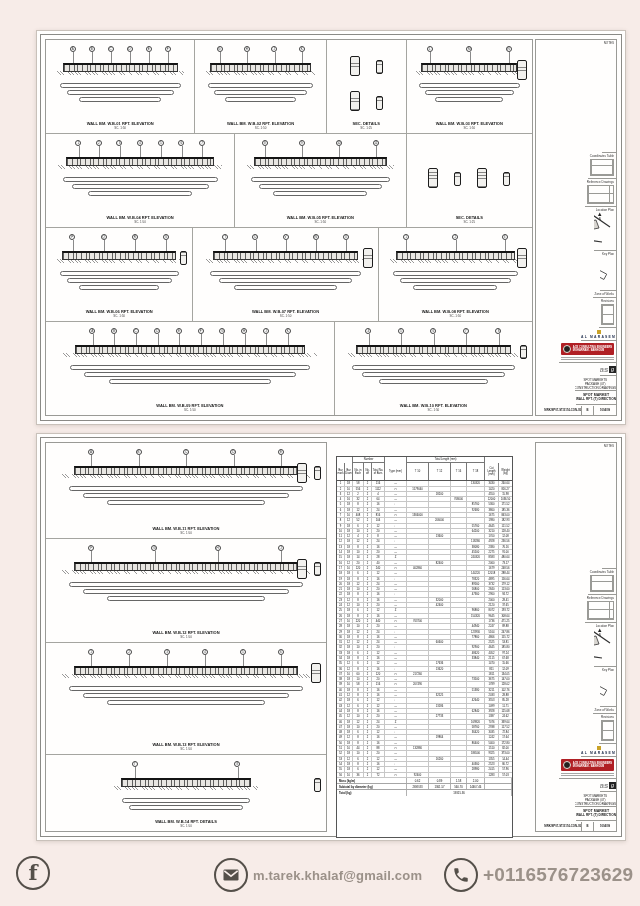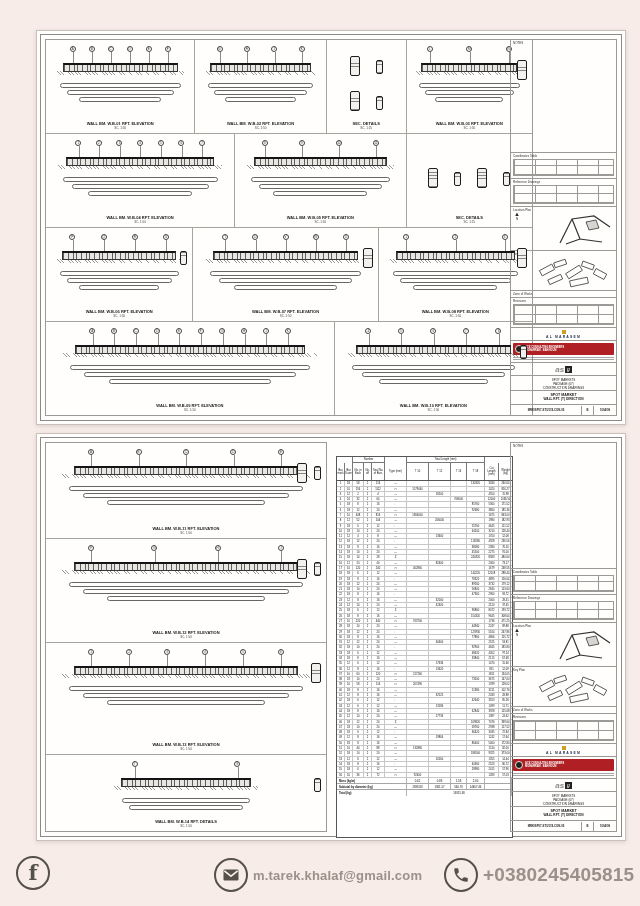--- a/index.html
+++ b/index.html
@@ -46,22 +46,22 @@
   .cap  { margin-top:auto; text-align:center; font-size:4px; line-height:5px; color:#222; font-weight:bold; }
   .cap2 { text-align:center; font-size:3px; line-height:4px; color:#444; margin-bottom:1px; }
 
   .secs { position:absolute; right:5px; top:20px; display:flex; gap:7px; z-index:2; }
   .sec  { width:10px; height:20px; border:1.2px solid #1d1d1d; border-radius:2px;
           background:repeating-linear-gradient(0deg, rgba(60,60,60,.6) 0 .5px, rgba(0,0,0,0) .5px 2.8px), #f2f1ee; }
   .sec.small { width:7px; height:14px; margin-top:3px; }
   .secgrid { flex:1; display:flex; flex-wrap:wrap; gap:8px 16px; align-items:center; justify-content:center; padding:6px; }
 
   
-  .tblock { position:absolute; right:8px; top:8px; bottom:8px; width:107px; border:1px solid #9a9a96;
-            display:flex; flex-direction:column; font-size:3px; color:#222; }
+  .tblock { position:absolute; right:8px; top:8px; bottom:8px; width:82px; border:1px solid #9a9a96;
+            display:flex; flex-direction:column; font-size:3px; color:#222;align-items:flex-end; }
   .tb { border-bottom:1px solid #9a9a96; position:relative; overflow:hidden; flex:none; }
   .tb:last-child { border-bottom:none; }
   .tb .lbl { font-size:3px; line-height:4px; color:#333; padding:1px 2px 0 2px; display:block; }
   .tb-notes { flex:1; }
   .gridbg { position:absolute; left:2px; right:2px; bottom:2px; top:6px;
             background:repeating-linear-gradient(0deg,#9a9a96 0 .6px, rgba(0,0,0,0) .6px 4.6px),
                        repeating-linear-gradient(90deg,#9a9a96 0 .6px, rgba(0,0,0,0) .6px 21px);
             border:1px solid #9a9a96; }
   .tb-t1 { height:26px; } .tb-t2 { height:28px; }
   .tb-loc { height:44px; } .tb-key { height:40px; } .tb-zone { height:7px; }
@@ -1439,14 +1439,14 @@
       </svg>
   </div>
   <span class="clabel">m.tarek.khalaf@gmail.com</span>
 </div>
 <div class="contact" id="c-phone">
   <div class="cir">
     <svg width="18" height="18" viewBox="0 0 24 24">
         <path d="M6.62 10.79c1.44 2.83 3.76 5.14 6.59 6.59l2.2-2.2c.27-.27.67-.36 1.02-.24 1.12.37 2.33.57 3.57.57.55 0 1 .45 1 1V20c0 .55-.45 1-1 1-9.39 0-17-7.61-17-17 0-.55.45-1 1-1h3.5c.55 0 1 .45 1 1 0 1.25.2 2.45.57 3.57.11.35.03.74-.25 1.02l-2.2 2.2z" fill="#55504a"></path>
       </svg>
   </div>
-  <span class="clabel">+0380245405815</span>
+  <span class="clabel">+0116576723629</span>
 </div>
 
 </body></html>

